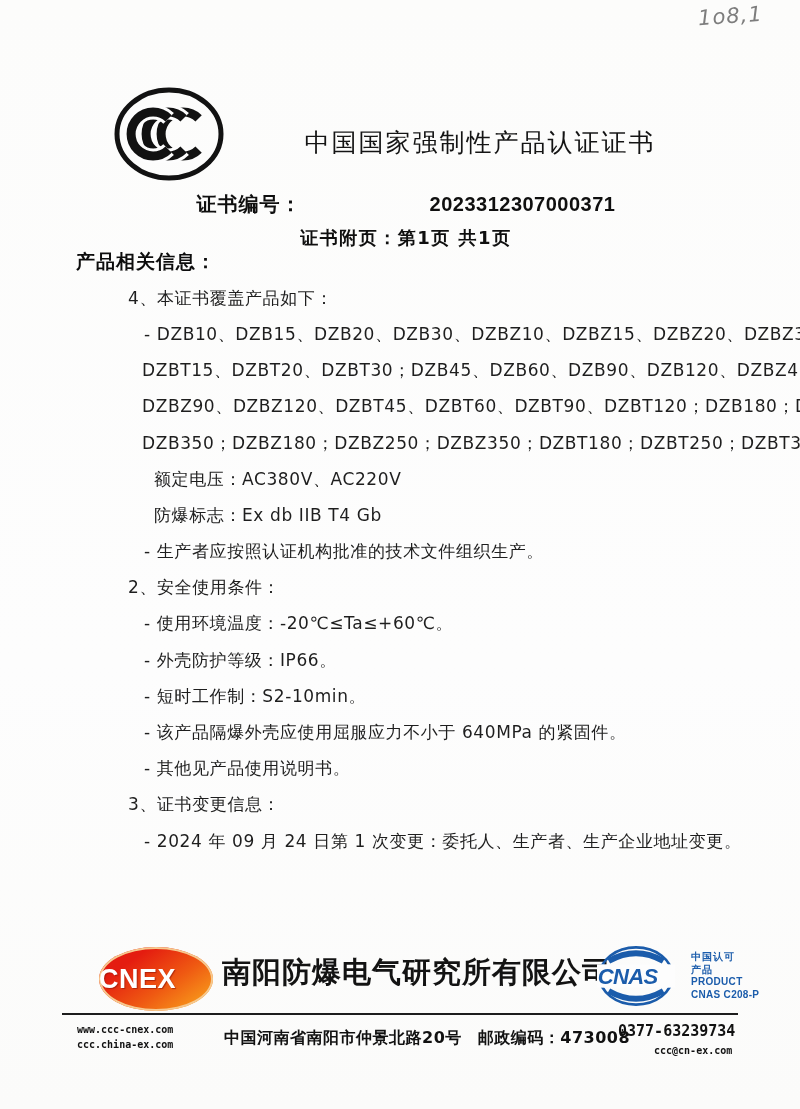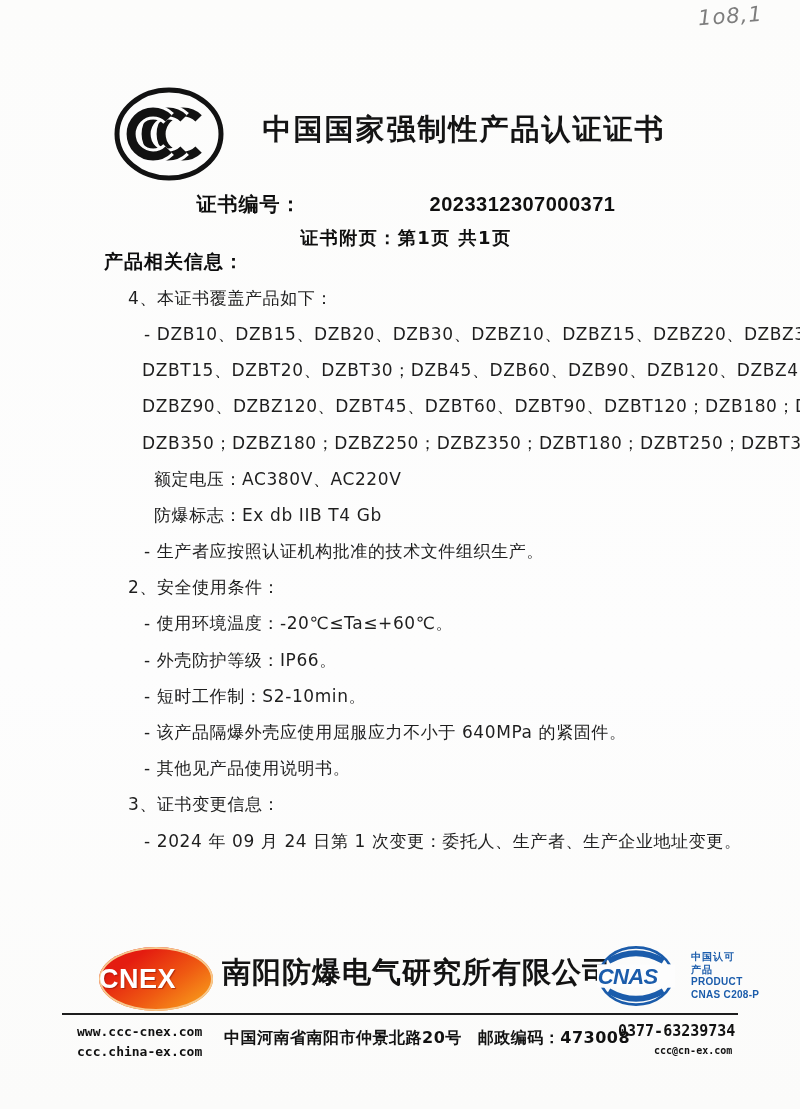--- a/index.html
+++ b/index.html
@@ -10,38 +10,38 @@
   }
   
   .handwritten{
     position:absolute;top:4px;left:698px;font-size:21px;color:#7d7d7d;
     font-style:italic;transform:rotate(-4deg);letter-spacing:1px;
     font-family:"DejaVu Sans",sans-serif;
   }
   
   .ccc-logo{position:absolute;left:113px;top:84px;width:112px;height:100px;}
   .title{
-    position:absolute;left:238px;top:110px;width:452px;margin:0;
-    font-size:29px;font-weight:bold;letter-spacing:2px;color:#141414;
+    position:absolute;left:238px;top:110px;width:452px;margin:16px;
+    font-size:25px;font-weight:normal;letter-spacing:2px;color:#141414;
     font-family:"Liberation Sans",sans-serif;text-align:center;white-space:nowrap;
   }
   
   .cert-no{
     position:absolute;top:191px;left:0;width:812px;text-align:center;
     font-size:20px;font-weight:bold;letter-spacing:1px;color:#0f0f0f;
   }
   .cert-no .num{font-family:"Liberation Sans",sans-serif;letter-spacing:0.5px;}
   .cert-page{
     position:absolute;top:226px;left:0;width:812px;text-align:center;
     font-size:18px;font-weight:bold;letter-spacing:1.5px;color:#0f0f0f;
   }
   
   .body{position:absolute;top:244px;left:0;width:760px;}
   .row{height:36.2px;display:flex;align-items:center;margin:0;font-size:17px;color:#1e1e1e;letter-spacing:0.6px;white-space:nowrap;}
-  .section-title{font-weight:bold;font-size:19px;padding-left:104px;letter-spacing:1px;color:#0d0d0d;}
+  .section-title{font-weight:bold;font-size:19px;padding-left:76px;letter-spacing:1px;color:#0d0d0d;}
   .num{padding-left:128px;}
   .dash{padding-left:144px;}
   .cont{padding-left:142px;}
   .field{padding-left:154px;}
   
   .note{
     position:absolute;top:893px;left:0;width:800px;text-align:center;
     font-size:19px;letter-spacing:4px;color:#171717;
   }
   
@@ -62,21 +62,21 @@
   }
   .cnas{position:absolute;left:597px;top:944px;display:flex;align-items:center;}
   .cnas-mark{width:78px;height:64px;}
   .cnas-text{margin-left:16px;color:#1b5cab;font-weight:bold;line-height:1.25;font-family:"Liberation Sans",sans-serif;}
   .cnas-text .cn{font-size:10px;letter-spacing:1px;}
   .cnas-text .en{font-size:10px;letter-spacing:0.3px;}
   
   .footer-rule{position:absolute;top:1013px;left:62px;width:676px;height:2px;background:#1d1d1d;}
   .contact-left{
     position:absolute;left:77px;top:1022px;font-family:"DejaVu Sans Mono",monospace;
-    font-size:13px;line-height:1.5;color:#111;font-weight:bold;
+    font-size:10px;line-height:1.5;color:#111;font-weight:bold;
   }
   .contact-center{
     position:absolute;left:224px;top:1028px;width:390px;font-size:16px;color:#111;
     font-weight:bold;letter-spacing:0.5px;white-space:nowrap;
   }
   .contact-center .postal{margin-left:16px;}
   .contact-right{
     position:absolute;left:618px;top:1020px;font-size:15px;line-height:1.55;color:#111;
     font-family:"DejaVu Sans Mono",monospace;font-weight:bold;text-align:left;
   }

